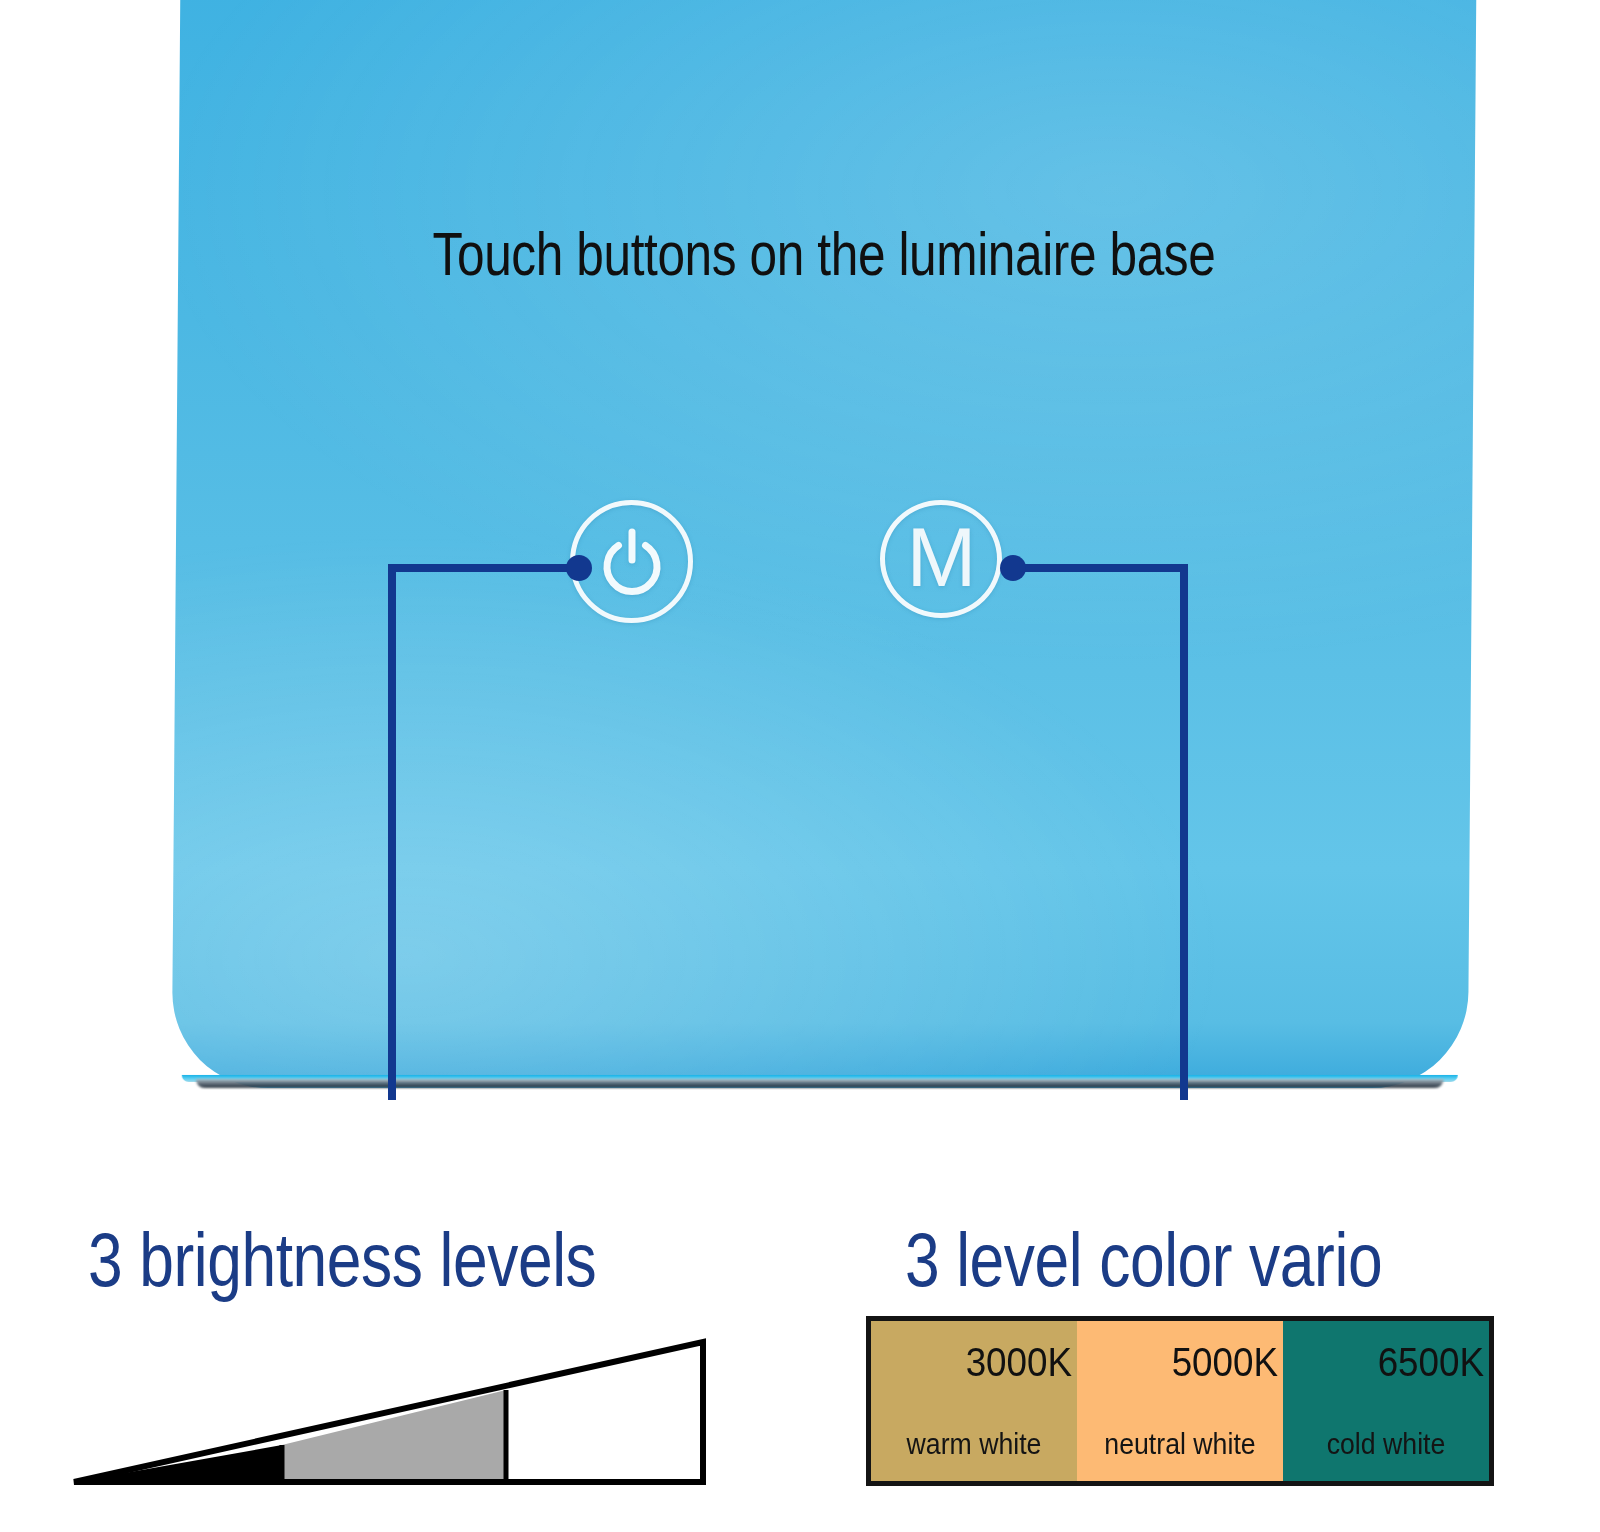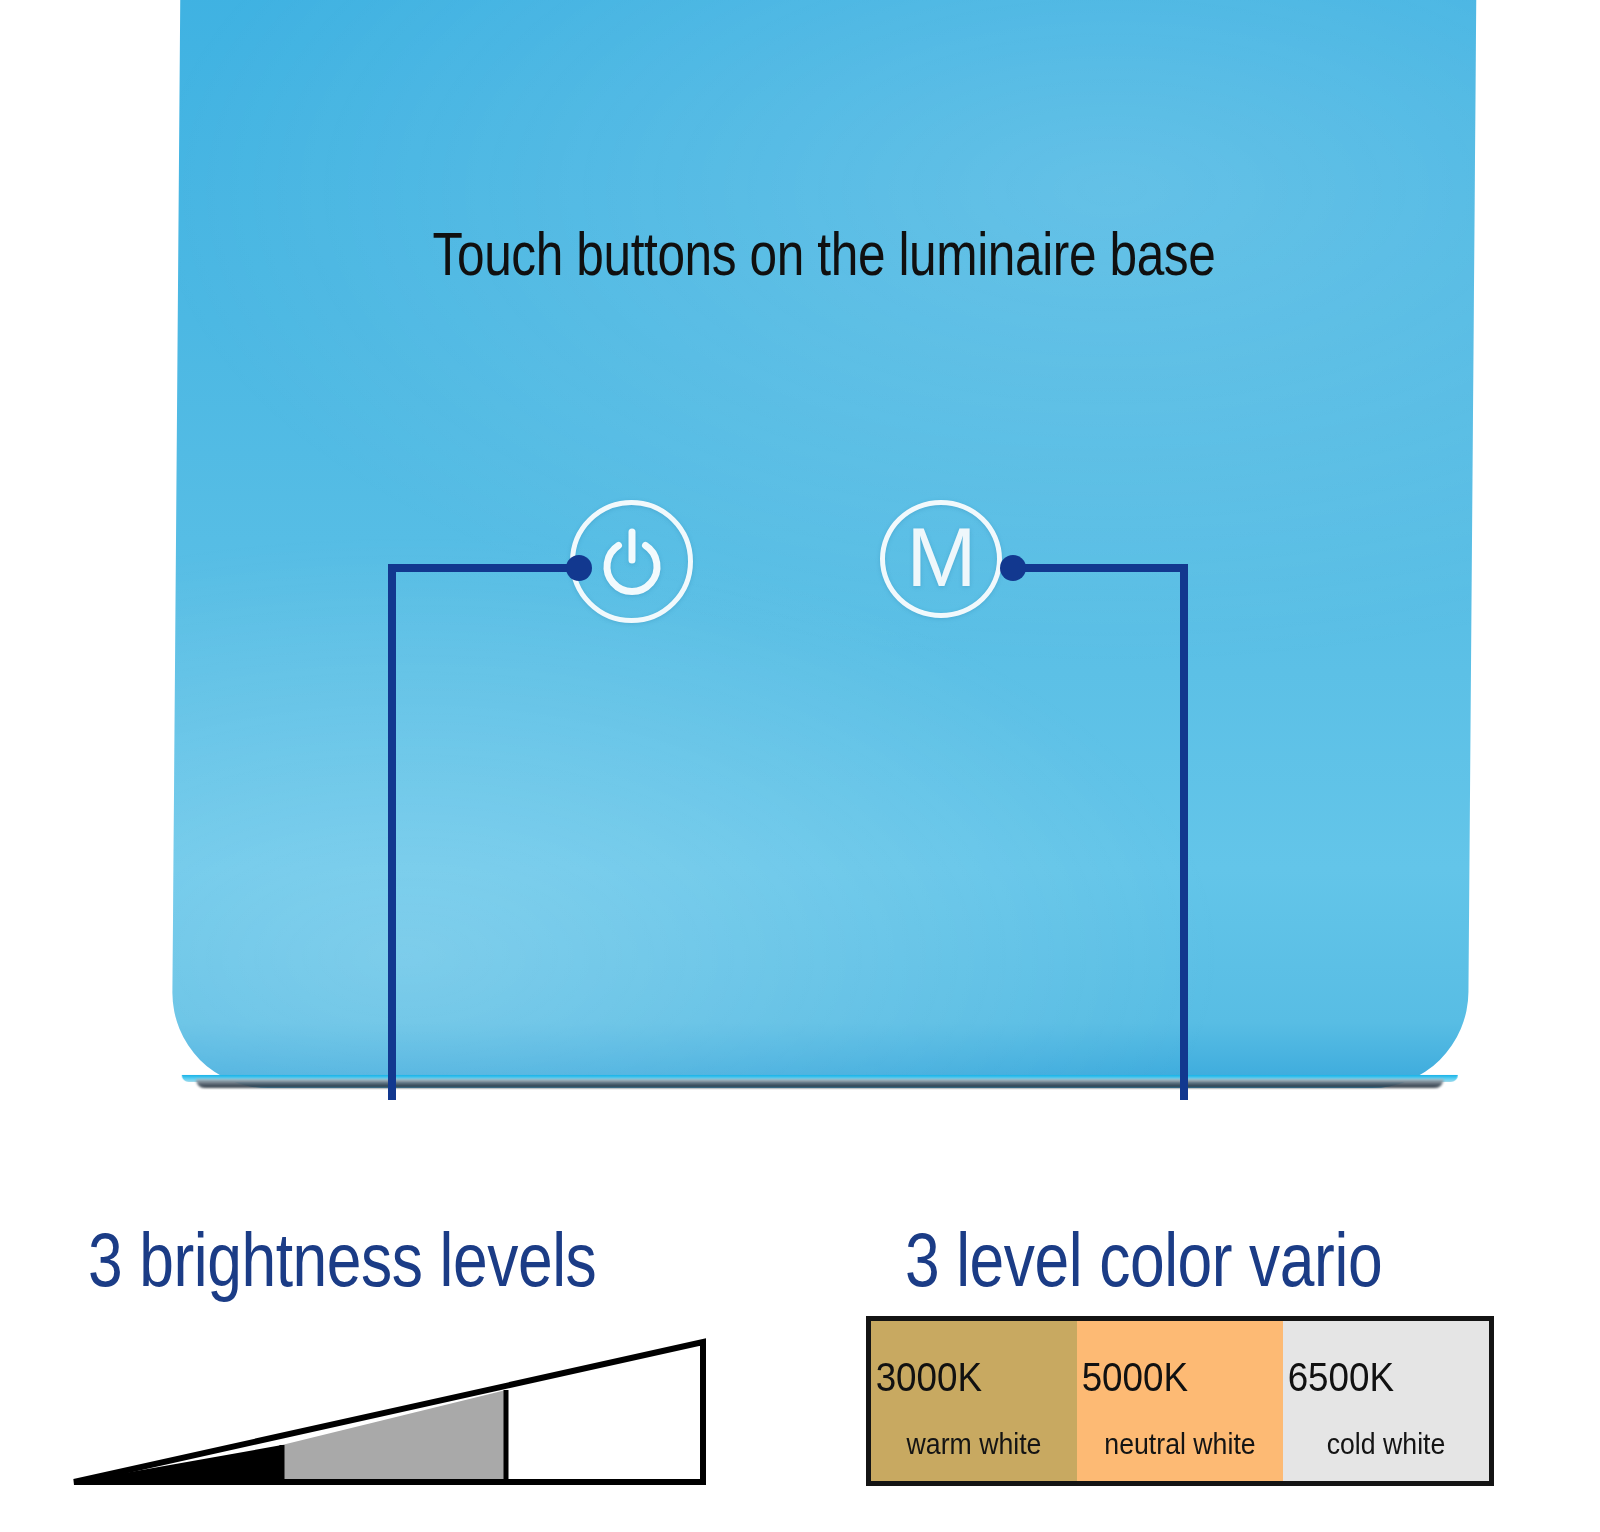--- a/index.html
+++ b/index.html
@@ -98,22 +98,22 @@
 
   
   #brightness-ramp{position:absolute;left:66px;top:1330px;width:646px;height:162px;}
 
   
   #cct-table{
     position:absolute;left:866px;top:1316px;width:628px;height:170px;
     border:5px solid #141414;box-sizing:border-box;display:flex;background:#fff;
   }
   .cct-cell{
-    flex:1;display:flex;flex-direction:column;align-items:flex-start;justify-content:flex-start;
-    padding-top:36px;box-sizing:border-box;position:relative;
+    flex:1;display:flex;flex-direction:column;align-items:flex-end;justify-content:flex-start;
+    padding-top:21px;box-sizing:border-box;position:relative;
   }
   .cct-k{
     font-size:40px;color:#111;letter-spacing:0px;transform:scaleX(0.92);
     font-weight:400;line-height:1;
   }
   .cct-name{
     position:absolute;bottom:22px;left:0;width:100%;text-align:center;
     font-size:29px;color:#141414;transform:scaleX(0.92);font-weight:400;line-height:1;
   }
 </style>
@@ -173,20 +173,20 @@
     <div class="cct-cell" style="background:#c8a961">
       <div class="cct-k">3000K</div>
       <div class="cct-name">warm white</div>
     </div>
 
     <div class="cct-cell" style="background:#fdba74">
       <div class="cct-k">5000K</div>
       <div class="cct-name">neutral white</div>
     </div>
 
-    <div class="cct-cell" style="background:#e5e5e5">
+    <div class="cct-cell" style="background:#0f766e">
       <div class="cct-k">6500K</div>
       <div class="cct-name">cold white</div>
     </div>
 
   </div>
 
 </div>
 
 </body></html>

